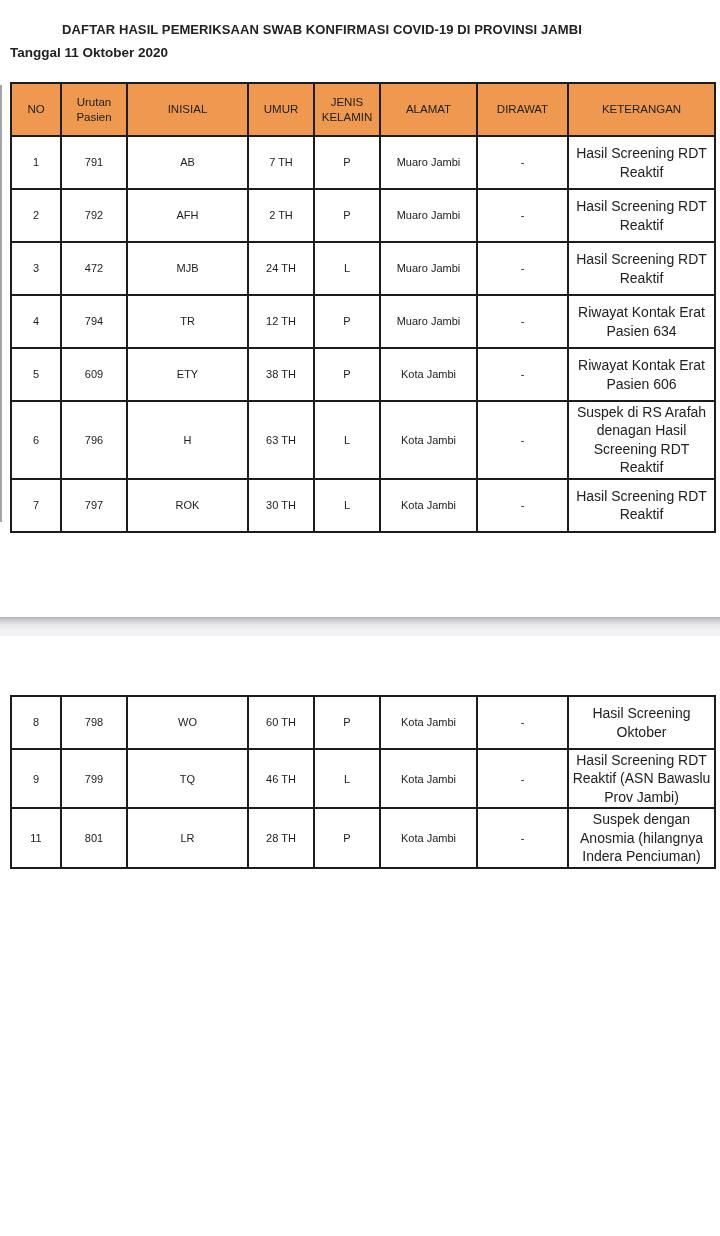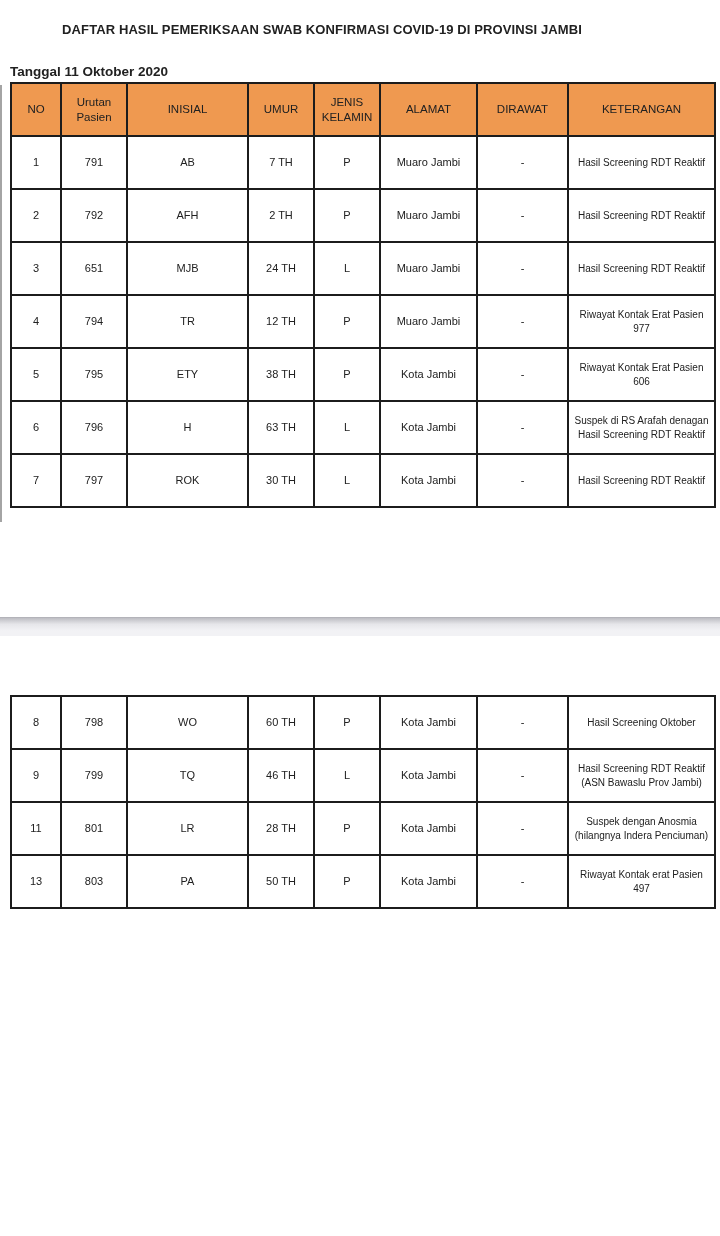--- a/index.html
+++ b/index.html
@@ -20,21 +20,21 @@
     font-family:"Liberation Sans","DejaVu Sans",sans-serif;
     color:var(--ink);
   }
   .title{
     position:absolute;top:22px;left:0;width:644px;
     text-align:center;font-weight:bold;font-size:13px;line-height:16px;
     letter-spacing:0.1px;
   }
   .date{
     position:absolute;top:45px;left:10px;
-    font-weight:bold;font-size:13.5px;line-height:16px;margin-top:19px;
+    font-weight:bold;font-size:13.5px;line-height:16px;
   }
   table.results{
     position:absolute;left:10px;
     width:704px;
     border-collapse:collapse;
     table-layout:fixed;
   }
   #table-page-1{top:82px;}
   #table-page-2{top:695px;}
   table.results th, table.results td{
@@ -46,21 +46,21 @@
     color:var(--ink);
   }
   table.results th{
     background:var(--header-fill);
     font-weight:normal;
     height:52px;
     font-size:11.5px;
   }
   table.results tr{height:53px;}
   table.results td.c7{
-    font-size:10px;
+    font-size:14px;
     line-height:1.32;
     padding:1px 2px;
   }
   
   col.w0{width:50px;} col.w1{width:66px;} col.w2{width:121px;}
   col.w3{width:66px;} col.w4{width:66px;} col.w5{width:97px;}
   col.w6{width:91px;} col.w7{width:147px;}
   .page-separator{
     position:absolute;left:0;top:617px;width:720px;height:19px;
     background:linear-gradient(to bottom,var(--sep-top) 0%,var(--sep-mid) 35%,var(--sep-bot) 70%,var(--sep-bot) 100%);
@@ -118,41 +118,41 @@
         <td class="c1">792</td>
         <td class="c2">AFH</td>
         <td class="c3">2 TH</td>
         <td class="c4">P</td>
         <td class="c5">Muaro Jambi</td>
         <td class="c6">-</td>
         <td class="c7">Hasil Screening RDT Reaktif</td>
       </tr>
       <tr>
         <td class="c0">3</td>
-        <td class="c1">651</td>
+        <td class="c1">472</td>
         <td class="c2">MJB</td>
         <td class="c3">24 TH</td>
         <td class="c4">L</td>
         <td class="c5">Muaro Jambi</td>
         <td class="c6">-</td>
         <td class="c7">Hasil Screening RDT Reaktif</td>
       </tr>
       <tr>
         <td class="c0">4</td>
         <td class="c1">794</td>
         <td class="c2">TR</td>
         <td class="c3">12 TH</td>
         <td class="c4">P</td>
         <td class="c5">Muaro Jambi</td>
         <td class="c6">-</td>
-        <td class="c7">Riwayat Kontak Erat Pasien 977</td>
+        <td class="c7">Riwayat Kontak Erat Pasien 634</td>
       </tr>
       <tr>
         <td class="c0">5</td>
-        <td class="c1">795</td>
+        <td class="c1">609</td>
         <td class="c2">ETY</td>
         <td class="c3">38 TH</td>
         <td class="c4">P</td>
         <td class="c5">Kota Jambi</td>
         <td class="c6">-</td>
         <td class="c7">Riwayat Kontak Erat Pasien 606</td>
       </tr>
       <tr>
         <td class="c0">6</td>
         <td class="c1">796</td>
@@ -213,24 +213,14 @@
       <tr>
         <td class="c0">11</td>
         <td class="c1">801</td>
         <td class="c2">LR</td>
         <td class="c3">28 TH</td>
         <td class="c4">P</td>
         <td class="c5">Kota Jambi</td>
         <td class="c6">-</td>
         <td class="c7">Suspek dengan Anosmia (hilangnya Indera Penciuman)</td>
       </tr>
-      <tr>
-        <td class="c0">13</td>
-        <td class="c1">803</td>
-        <td class="c2">PA</td>
-        <td class="c3">50 TH</td>
-        <td class="c4">P</td>
-        <td class="c5">Kota Jambi</td>
-        <td class="c6">-</td>
-        <td class="c7">Riwayat Kontak erat Pasien 497</td>
-      </tr>
     </tbody>
 </table>
 
 </body></html>

